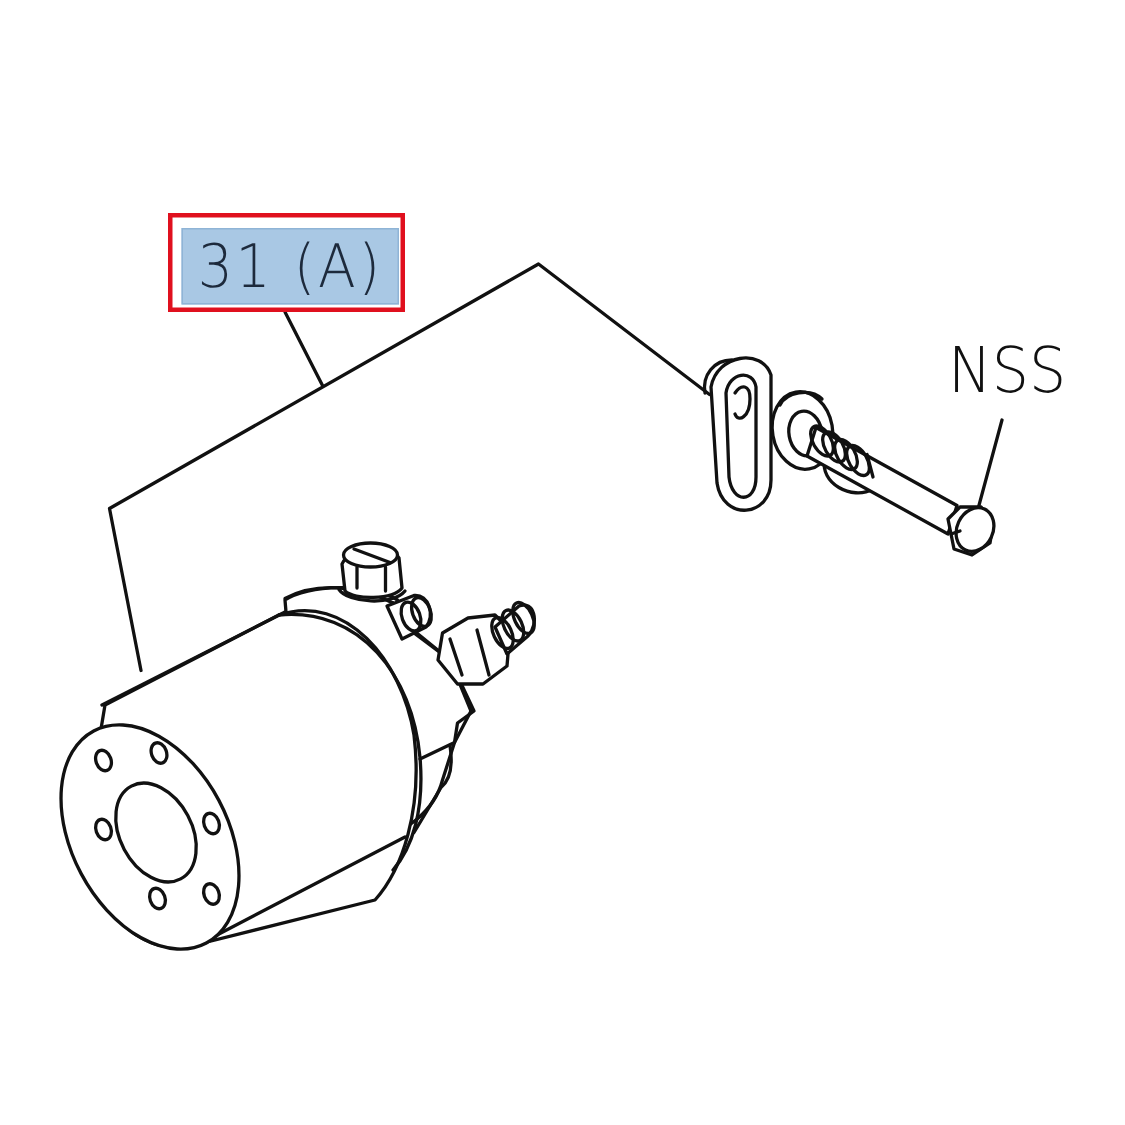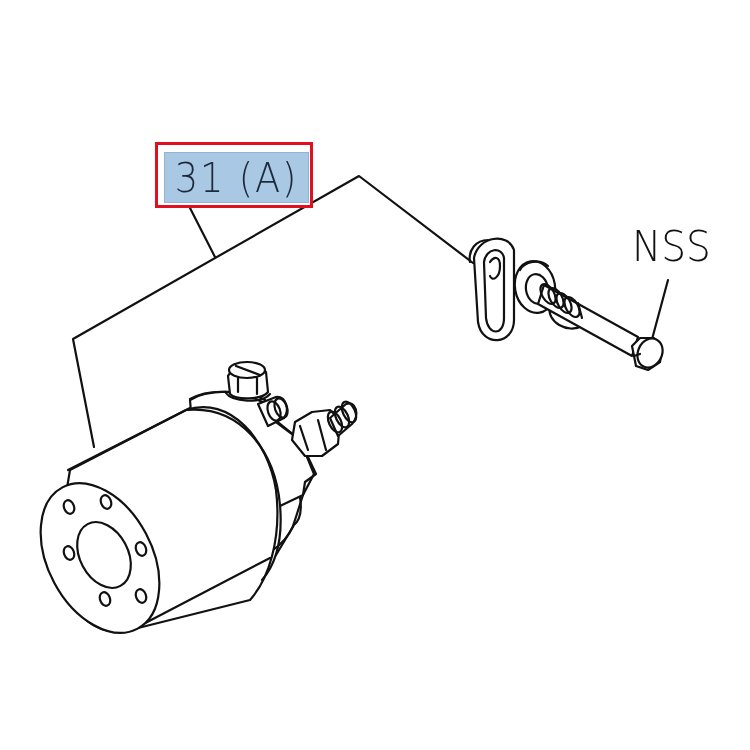--- a/index.html
+++ b/index.html
@@ -1,20 +1,20 @@
 <!DOCTYPE html>
 <html><head>
   <meta charset="utf-8">
   <style>
     html, body { margin: 0; padding: 0; background: #ffffff; }
     body { width: 750px; height: 750px; position: relative; overflow: hidden; font-family: "DejaVu Sans", sans-serif; }
     .canvas { position: absolute; left: 0; top: 0; width: 750px; height: 750px; }
     .callout-box {
       position: absolute; left: 112px; top: 142px; width: 152px; height: 60px;
-      border: 3px solid #e0101e; background: #ffffff; margin-left: 43px;
+      border: 3px solid #e0101e; background: #ffffff;
     }
     .callout-highlight {
       position: absolute; left: 6px; top: 7px; right: 1px; bottom: 2px;
       background: #a9c8e4; border: 1px solid #8fb4d6;
     }
     .callout-text {
       position: absolute; left: 0; top: 0; width: 100%; height: 100%;
       display: flex; align-items: center; justify-content: center;
       font-family: "DejaVu Sans", sans-serif; font-weight: 200;
       font-size: 40px; letter-spacing: 2px; color: #1d2a3c;

